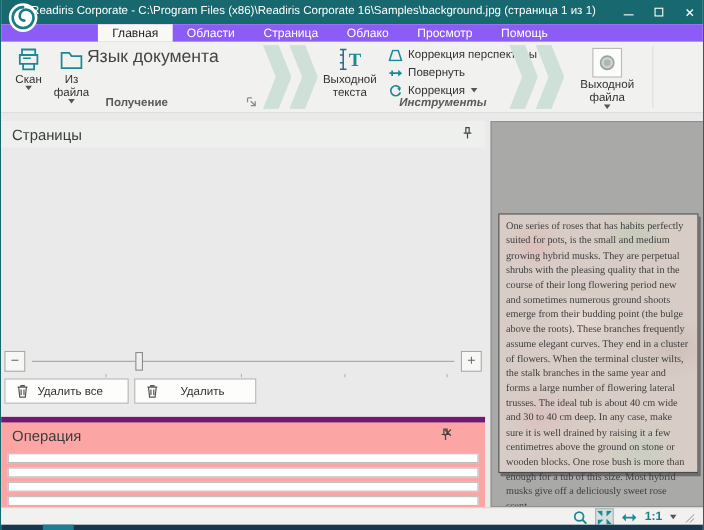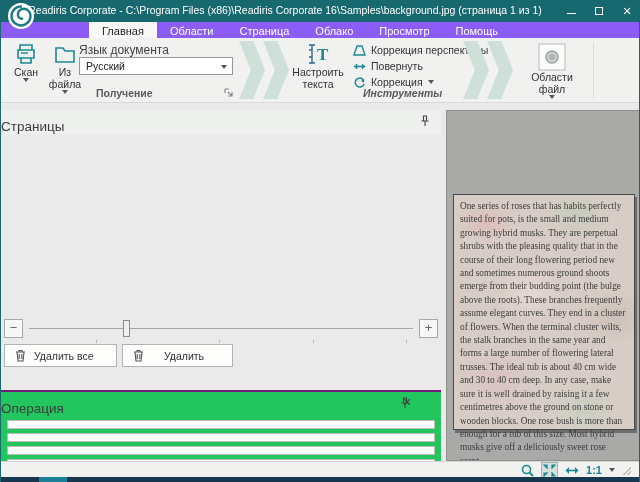--- a/index.html
+++ b/index.html
@@ -23,32 +23,32 @@
   .tab { color:#fff; font-size:11px; padding:1px 13px 0; height:16px; display:flex; align-items:center; }
   .tab.active { background:#f8f8f7; color:#222; }
 
   
   .ribbon { position:absolute; left:0; top:38px; width:100%; height:65px; background:#f1f1f0; border-bottom:1px solid #d9d9d8; }
   .rib-btn { position:absolute; display:flex; flex-direction:column; align-items:center; font-size:10.5px; color:#333; text-align:center; }
   .caret { display:inline-block; width:0; height:0; border-left:3px solid transparent; border-right:3px solid transparent; border-top:4px solid #555; vertical-align:middle; }
   .grp-label { position:absolute; font-size:10.5px; font-weight:bold; color:#5a5a5a; }
   .chev { position:absolute; top:3px; width:26px; height:58px; background:#cfe0d9;
           clip-path:polygon(0 0, 55% 0, 100% 50%, 55% 100%, 0 100%, 45% 50%); }
-  .lang-label { position:absolute; left:78px; top:5px; font-size:12px; color:#444; }
+  .lang-label { position:absolute; left:78px; top:5px; font-size:16px; color:#444; }
   .lang-select { position:absolute; left:78px; top:19px; width:154px; height:18px; background:#fff; border:1px solid #9a9a9a; font-size:10.5px; color:#222; display:flex; align-items:center; padding:0 6px; }
   .lang-select .caret { position:absolute; right:5px; top:7px; }
   .small-row { position:absolute; display:flex; align-items:center; gap:5px; font-size:10.5px; color:#333; }
   .vsep { position:absolute; top:4px; width:1px; height:56px; background:#dcdcdb; }
   .dlg-launcher { position:absolute; width:10px; height:10px; }
 
   
   .main { position:absolute; left:0; top:103px; width:100%; height:358px; background:#e9eae9; }
 
   .left-panel { position:absolute; left:0; top:7px; width:440px; height:351px; }
-  .panel-header { position:relative; height:24px; background:#eef0ee; display:flex; align-items:flex-end; padding:0 0; font-size:13.5px; color:#3c3c3c; }
+  .panel-header { position:relative; height:24px; background:#eef0ee; display:flex; align-items:center; padding:0 10px; font-size:13.5px; color:#3c3c3c; }
   .pin-btn { position:absolute; right:10px; top:5px; width:12px; height:12px; }
   .close-btn { position:absolute; right:28px; top:4px; width:12px; height:12px; font-size:11px; color:#444; text-align:center; line-height:12px; }
 
   .pages-list { position:absolute; left:0; top:24px; width:440px; height:179px; background:#fff; border:1px solid #c4c4c3; }
   .doc-bar { height:17px; background:#fafaf9; border-bottom:1px solid #dcdcdb; font-size:10.5px; font-weight:bold; color:#444; display:flex; align-items:center; padding:0 8px; }
   .thumb-tile { position:absolute; left:2px; top:19px; width:84px; height:110px; background:#0cb1b7; }
   .thumb-page { position:absolute; left:10px; top:7px; width:64px; height:79px; border:1px solid #2a2a2a;
       background-color:#d9cdc6;
       background-image:radial-gradient(ellipse 20px 14px at 25% 20%, rgba(220,185,185,.9), transparent 70%),
                        radial-gradient(ellipse 22px 16px at 75% 60%, rgba(195,205,188,.8), transparent 70%),
@@ -64,21 +64,21 @@
 
   .zoomrow { position:absolute; left:0; top:209px; width:440px; height:24px; }
   .zr-btn { position:absolute; top:0; width:19px; height:19px; background:#f7f7f6; border:1px solid #a8a8a7; color:#666; font-size:13px; line-height:16px; text-align:center; }
   .zr-track { position:absolute; left:28px; right:28px; top:9px; height:1px; background:#a5a5a4; }
   .zr-thumb { position:absolute; top:1px; left:122px; width:7px; height:17px; background:#efefee; border:1px solid #8b8b8a; }
   .zr-tick { position:absolute; top:21px; width:1px; height:3px; background:#b5b5b4; }
 
   .delrow { position:absolute; left:0; top:233px; width:440px; height:26px; }
   .del-btn { position:absolute; top:1px; height:23px; background:#fdfdfc; border:1px solid #b3b3b2; display:flex; align-items:center; gap:8px; font-size:10.5px; color:#333; padding:0 10px; }
 
-  .op-panel { position:absolute; left:0; top:280px; width:440px; height:88px; background:#22c55e; border-top:2px solid #701a75; }
+  .op-panel { position:absolute; left:0; top:269px; width:440px; height:88px; background:#fca5a5; border-top:5px solid #701a75; }
   .op-bars { position:absolute; left:6px; right:6px; top:28px; }
   .op-bar { height:9px; background:#fff; border:1px solid #bcbcbb; margin-bottom:4px; }
 
   
   .splitter { position:absolute; left:440px; top:0; width:5px; height:358px; background:#e9eae9; }
   .preview { position:absolute; left:445px; top:7px; width:194px; height:351px; background:#a9a9a8; border:1px solid #8f8f8e; overflow:hidden; }
   .doc-image { position:absolute; left:6px; top:83px; width:182px; height:236px; border:1px solid #4a4a4a;
       box-shadow:2px 3px 0 rgba(60,60,60,.55);
       background-color:#d8cdc6;
       background-image:radial-gradient(ellipse 42px 30px at 18% 12%, rgba(222,186,186,.85), transparent 70%),
@@ -145,40 +145,36 @@
     <div class="rib-btn" style="left:6px; top:4px; width:38px;">
       <svg width="24" height="24" viewBox="0 0 24 24">
         <path d="M6 3h12v5H6z M4 8h16v8H4z M7 16h10v5H7z" fill="none" stroke="#1b8a93" stroke-width="1.6"></path>
         <path d="M7 11h7" stroke="#1b8a93" stroke-width="1.4"></path>
       </svg>
       <span>Скан</span>
       <span class="caret"></span>
     </div>
 
     <div class="lang-label">Язык документа</div>
-    <div class="lang-select">
-      <span>Русский</span>
-      <span class="caret"></span>
-    </div>
 
     <div class="grp-label" style="left:95px; top:49px;">Получение</div>
     <svg class="dlg-launcher" style="left:223px; top:50px;" viewBox="0 0 10 10">
       <path d="M1 1v4 M1 1h4" stroke="#8a8a8a" stroke-width="1.2" fill="none"></path>
       <path d="M4 4l4 4 M8 4v4h-4" stroke="#8a8a8a" stroke-width="1.2" fill="none"></path>
     </svg>
 
     <div class="chev" style="left:238px;"></div>
     <div class="chev" style="left:262px;"></div>
 
     <div class="rib-btn" style="left:286px; top:4px; width:62px;">
       <svg width="30" height="24" viewBox="0 0 30 24">
         <path d="M6 3h6 M9 3v18 M6 21h6 M9 8h-3 M9 15h-3" stroke="#2b6a8f" stroke-width="1.4" fill="none"></path>
         <text x="14" y="18" font-family="Liberation Serif, serif" font-size="17" font-weight="bold" fill="#1b8a93">T</text>
       </svg>
-      <span>Настроить текста</span>
+      <span>Выходной текста</span>
     </div>
 
     <div class="small-row" style="left:352px; top:6px;">
       <svg width="13" height="11" viewBox="0 0 13 11">
         <path d="M4 1h5l3 9H1z" fill="none" stroke="#1b8a93" stroke-width="1.4"></path>
       </svg>
       <span>Коррекция перспективы</span>
     </div>
     <div class="small-row" style="left:352px; top:22px;">
       <svg width="13" height="11" viewBox="0 0 13 11">
@@ -200,21 +196,21 @@
 
     <div class="chev" style="left:462px;"></div>
     <div class="chev" style="left:486px;"></div>
 
     <div class="rib-btn" style="left:516px; top:5px; width:70px;">
       <svg width="28" height="28" viewBox="0 0 28 28">
         <rect x="1" y="1" width="26" height="26" fill="#fcfcfb" stroke="#b8b8b7"></rect>
         <circle cx="14" cy="14" r="6" fill="#cdd2d1" stroke="#9aa3a2" stroke-width="1.5"></circle>
         <circle cx="14" cy="14" r="3" fill="#aeb6b5"></circle>
       </svg>
-      <span>Области файл</span>
+      <span>Выходной файла</span>
       <span class="caret"></span>
     </div>
     <div class="vsep" style="left:592px;"></div>
   </div>
 
   <div class="main">
 
     <div class="left-panel">
       <div class="panel-header">
         <span>Страницы</span>

